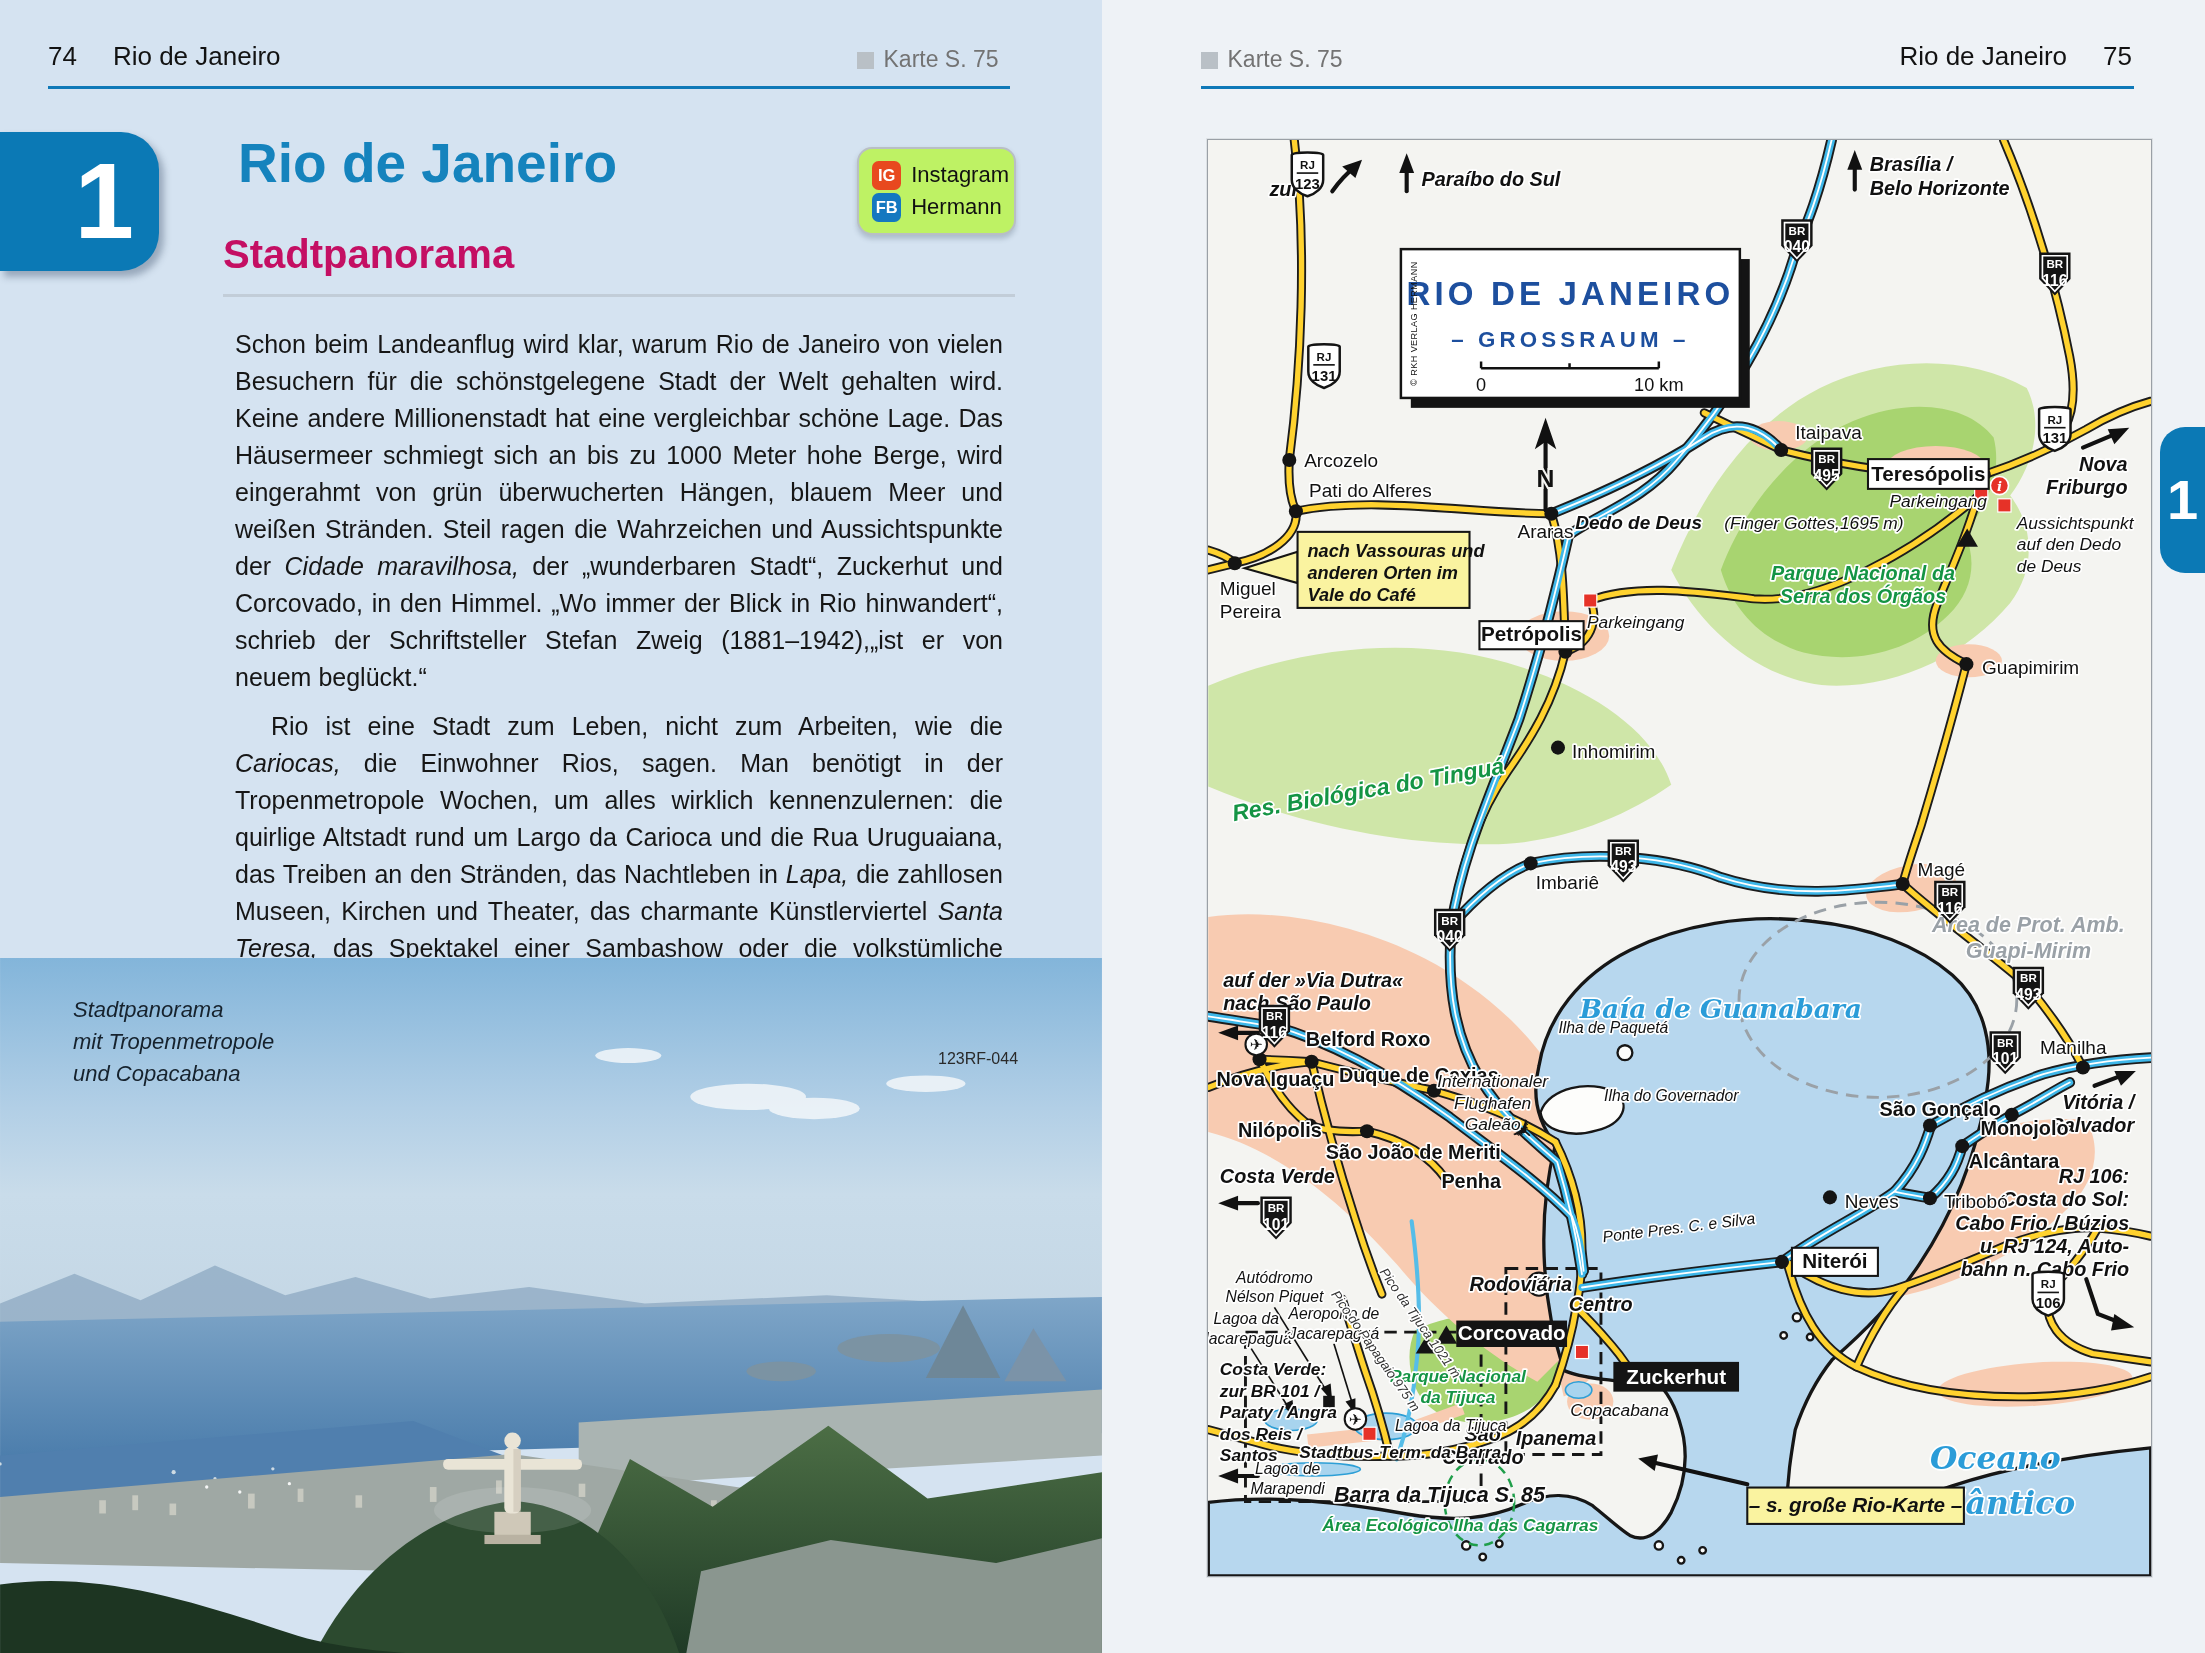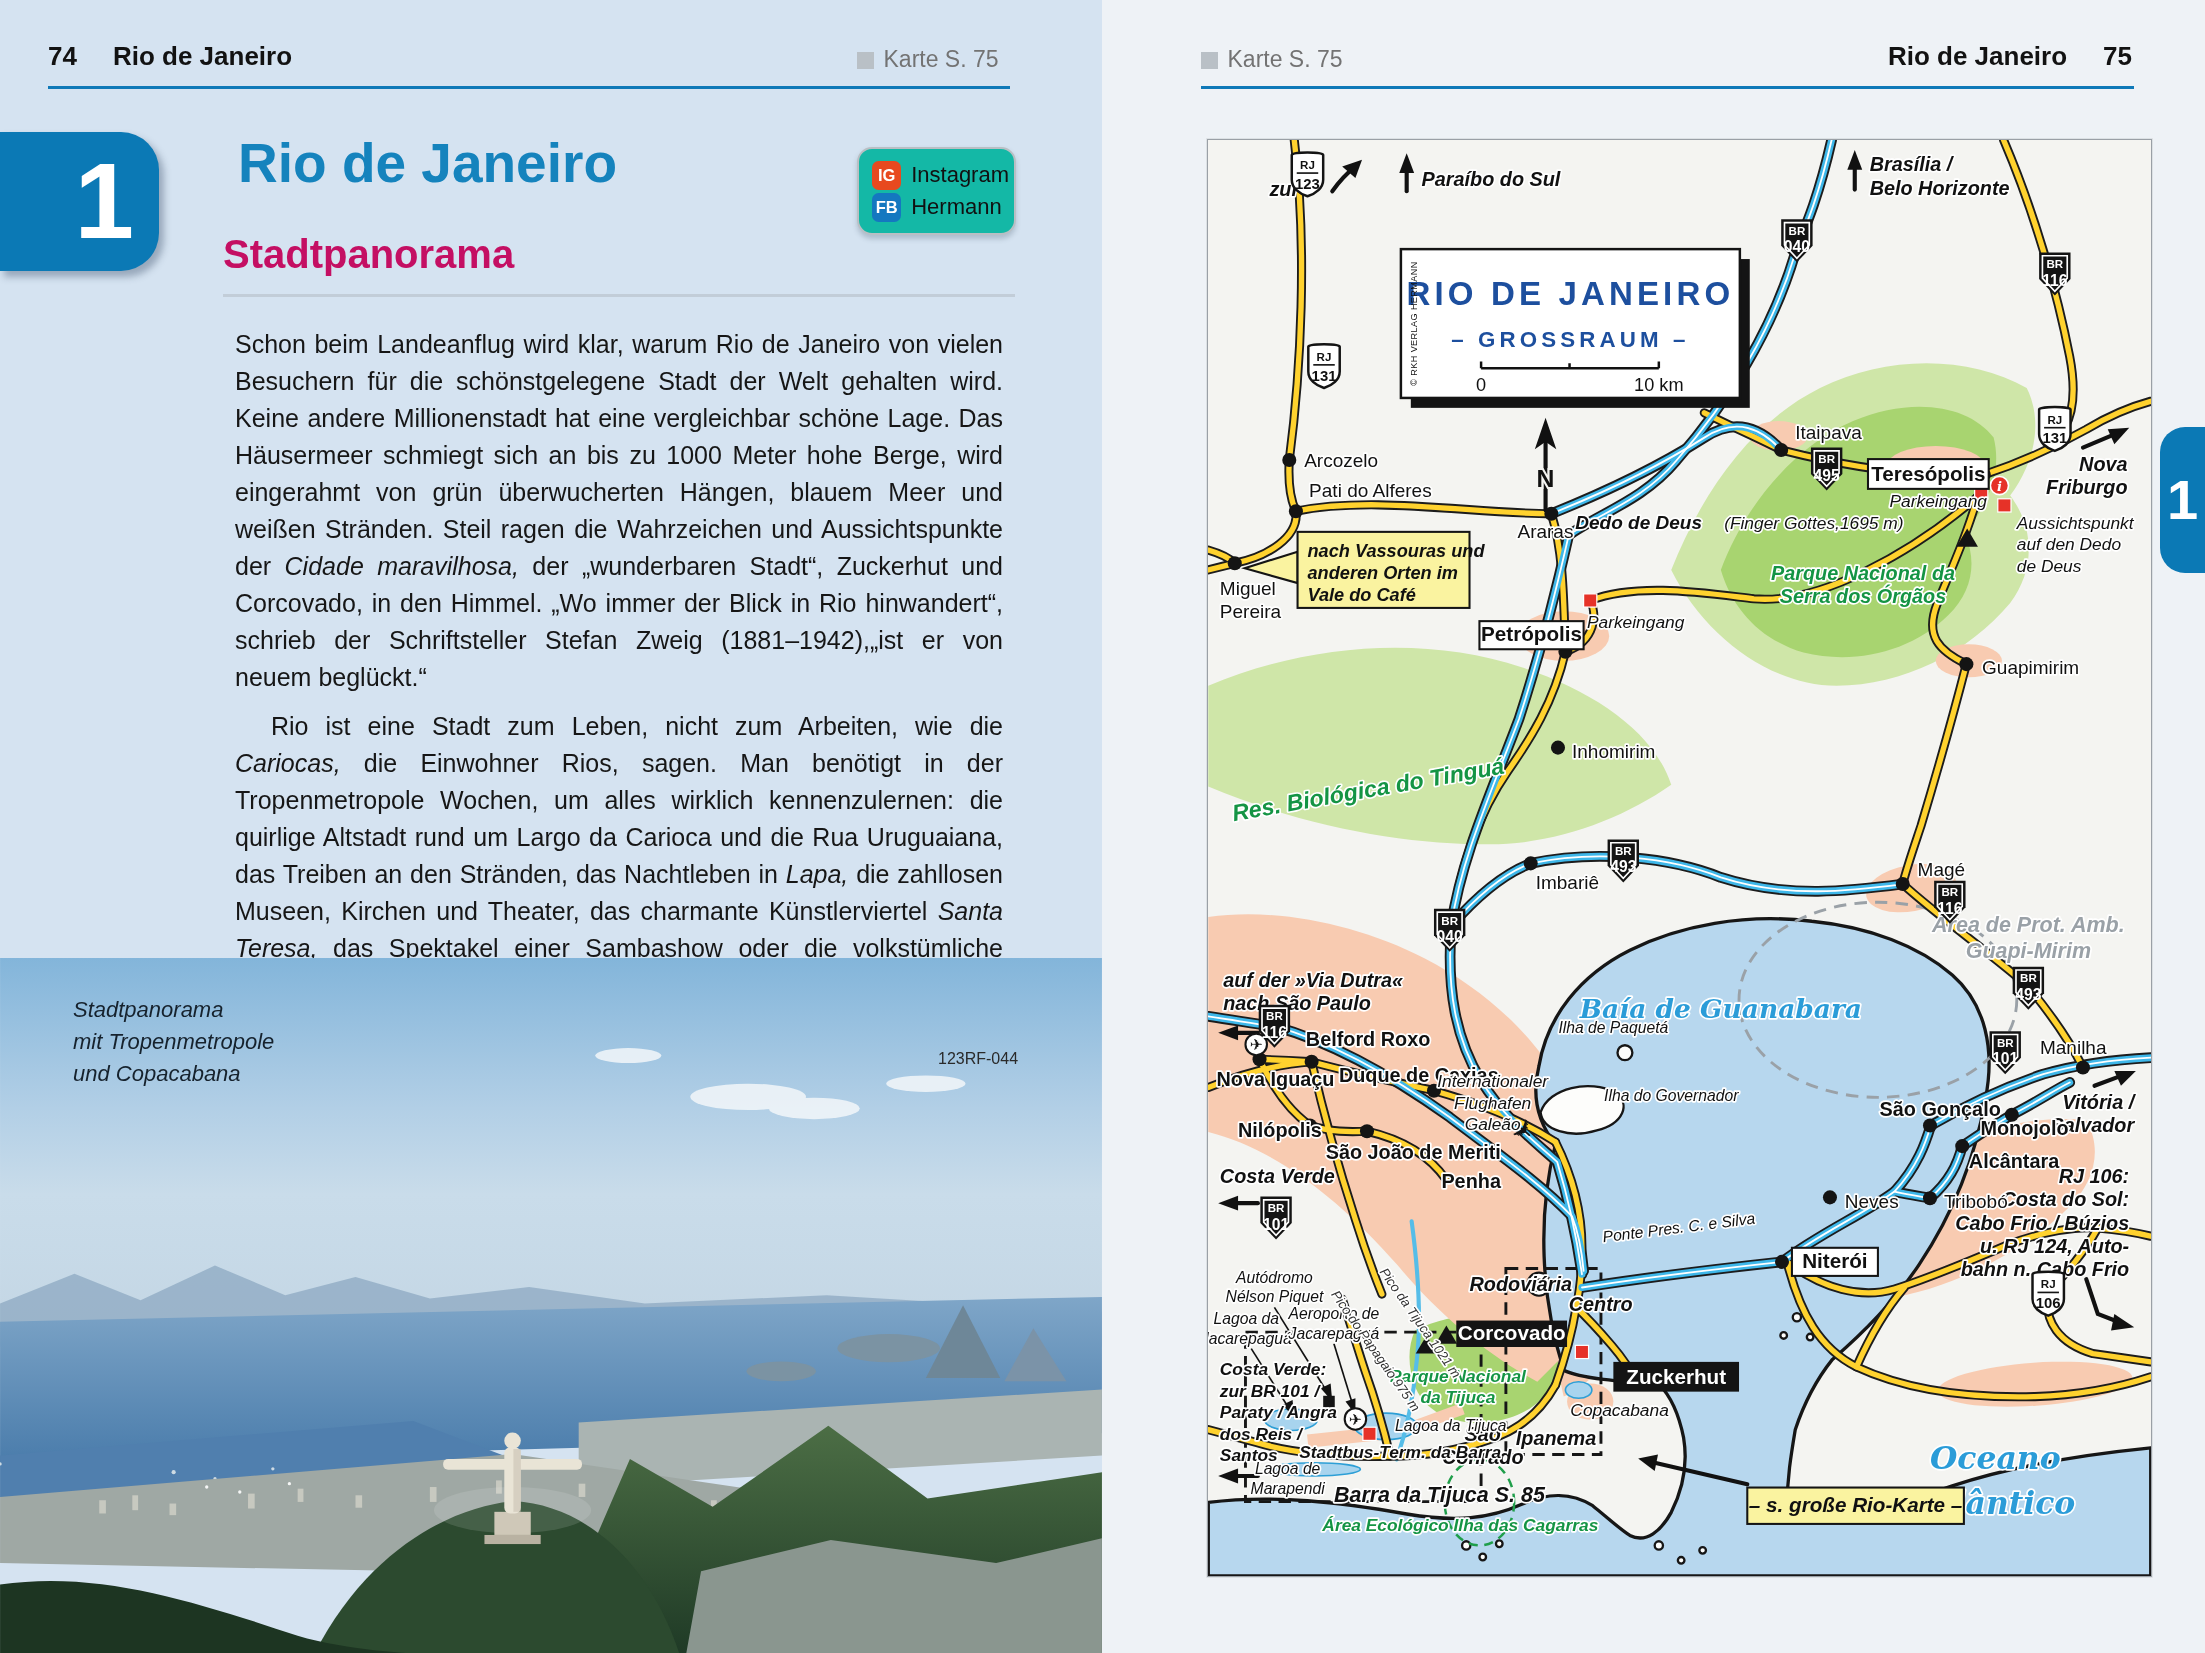--- a/index.html
+++ b/index.html
@@ -4,41 +4,41 @@
 <style>
   html,body{margin:0;padding:0}
   body{width:2205px;height:1654px;position:relative;overflow:hidden;
        font-family:"Liberation Sans",sans-serif;background:#ffffff}
 
   
   .page-left{position:absolute;left:0;top:0;width:1102px;height:1654px;background:#d5e3f1}
   .page-right{position:absolute;left:1102px;top:0;width:1103px;height:1654px;background:#eef2f6}
 
   
-  .runhead{position:absolute;top:41px;font-size:26px;font-weight:bold;color:#121212;white-space:nowrap}
+  .runhead{position:absolute;top:41px;font-size:26px;font-weight:normal;color:#121212;white-space:nowrap}
   .runhead .gap{display:inline-block;width:36px}
   .rh-note{position:absolute;top:46px;font-size:23px;color:#737373;white-space:nowrap}
   .graysq{display:inline-block;width:16.5px;height:16.5px;background:#b9c0c6;margin-right:10px;vertical-align:-1.7px}
   .rule{position:absolute;height:3.3px;background:#0f79b8}
   #rule-l{left:48px;top:86px;width:962px}
   #rule-r{left:1201px;top:86px;width:933px}
 
   
   .tab-left{position:absolute;left:0;top:132px;width:159px;height:139px;background:#0b79b5;
             border-radius:0 38px 38px 0;box-shadow:4.1px 5.8px 7.4px rgba(40,60,90,.35)}
   .tab-left span{position:absolute;right:25px;top:0;height:139px;line-height:139px;
                  font-size:107px;font-weight:bold;color:#fff}
   .tab-right{position:absolute;left:2160px;top:427px;width:45px;height:146px;background:#0b79b5;
              border-radius:25px 0 0 25px}
   .tab-right span{position:absolute;left:0;width:45px;text-align:center;top:0;height:146px;line-height:146px;
                   font-size:56px;font-weight:bold;color:#fff}
 
   
   .page-title{position:absolute;left:238px;top:131px;font-size:55px;font-weight:bold;color:#1583bd}
-  .social{position:absolute;left:857px;top:147px;width:142px;background:#14b8a6;border:2.5px solid #b9bfc4;
+  .social{position:absolute;left:857px;top:147px;width:142px;background:#bef264;border:2.5px solid #b9bfc4;
           border-radius:15px;padding:8.3px 0 8.3px 13.2px;box-shadow:0 3.3px 5.8px rgba(60,80,100,.25)}
   .social-row{display:flex;align-items:center;gap:10px;margin:3.3px 0;font-size:22px;color:#111}
   .badge{width:29px;height:29px;border-radius:6.6px;color:#fff;font-weight:bold;font-size:16.5px;
          display:flex;align-items:center;justify-content:center;flex:0 0 auto}
   .badge.ig{background:#e8491f}.badge.fb{background:#1478c0}
 
   .section-head{position:absolute;left:223px;top:232px;font-size:40px;font-weight:bold;color:#c40f63}
   .section-rule{position:absolute;left:223px;top:294px;width:792px;height:2.5px;background:#c2cdd8}
   .article{position:absolute;left:223px;top:314px;width:792px;font-size:25px;line-height:37px;
            color:#161616;text-align:justify}

